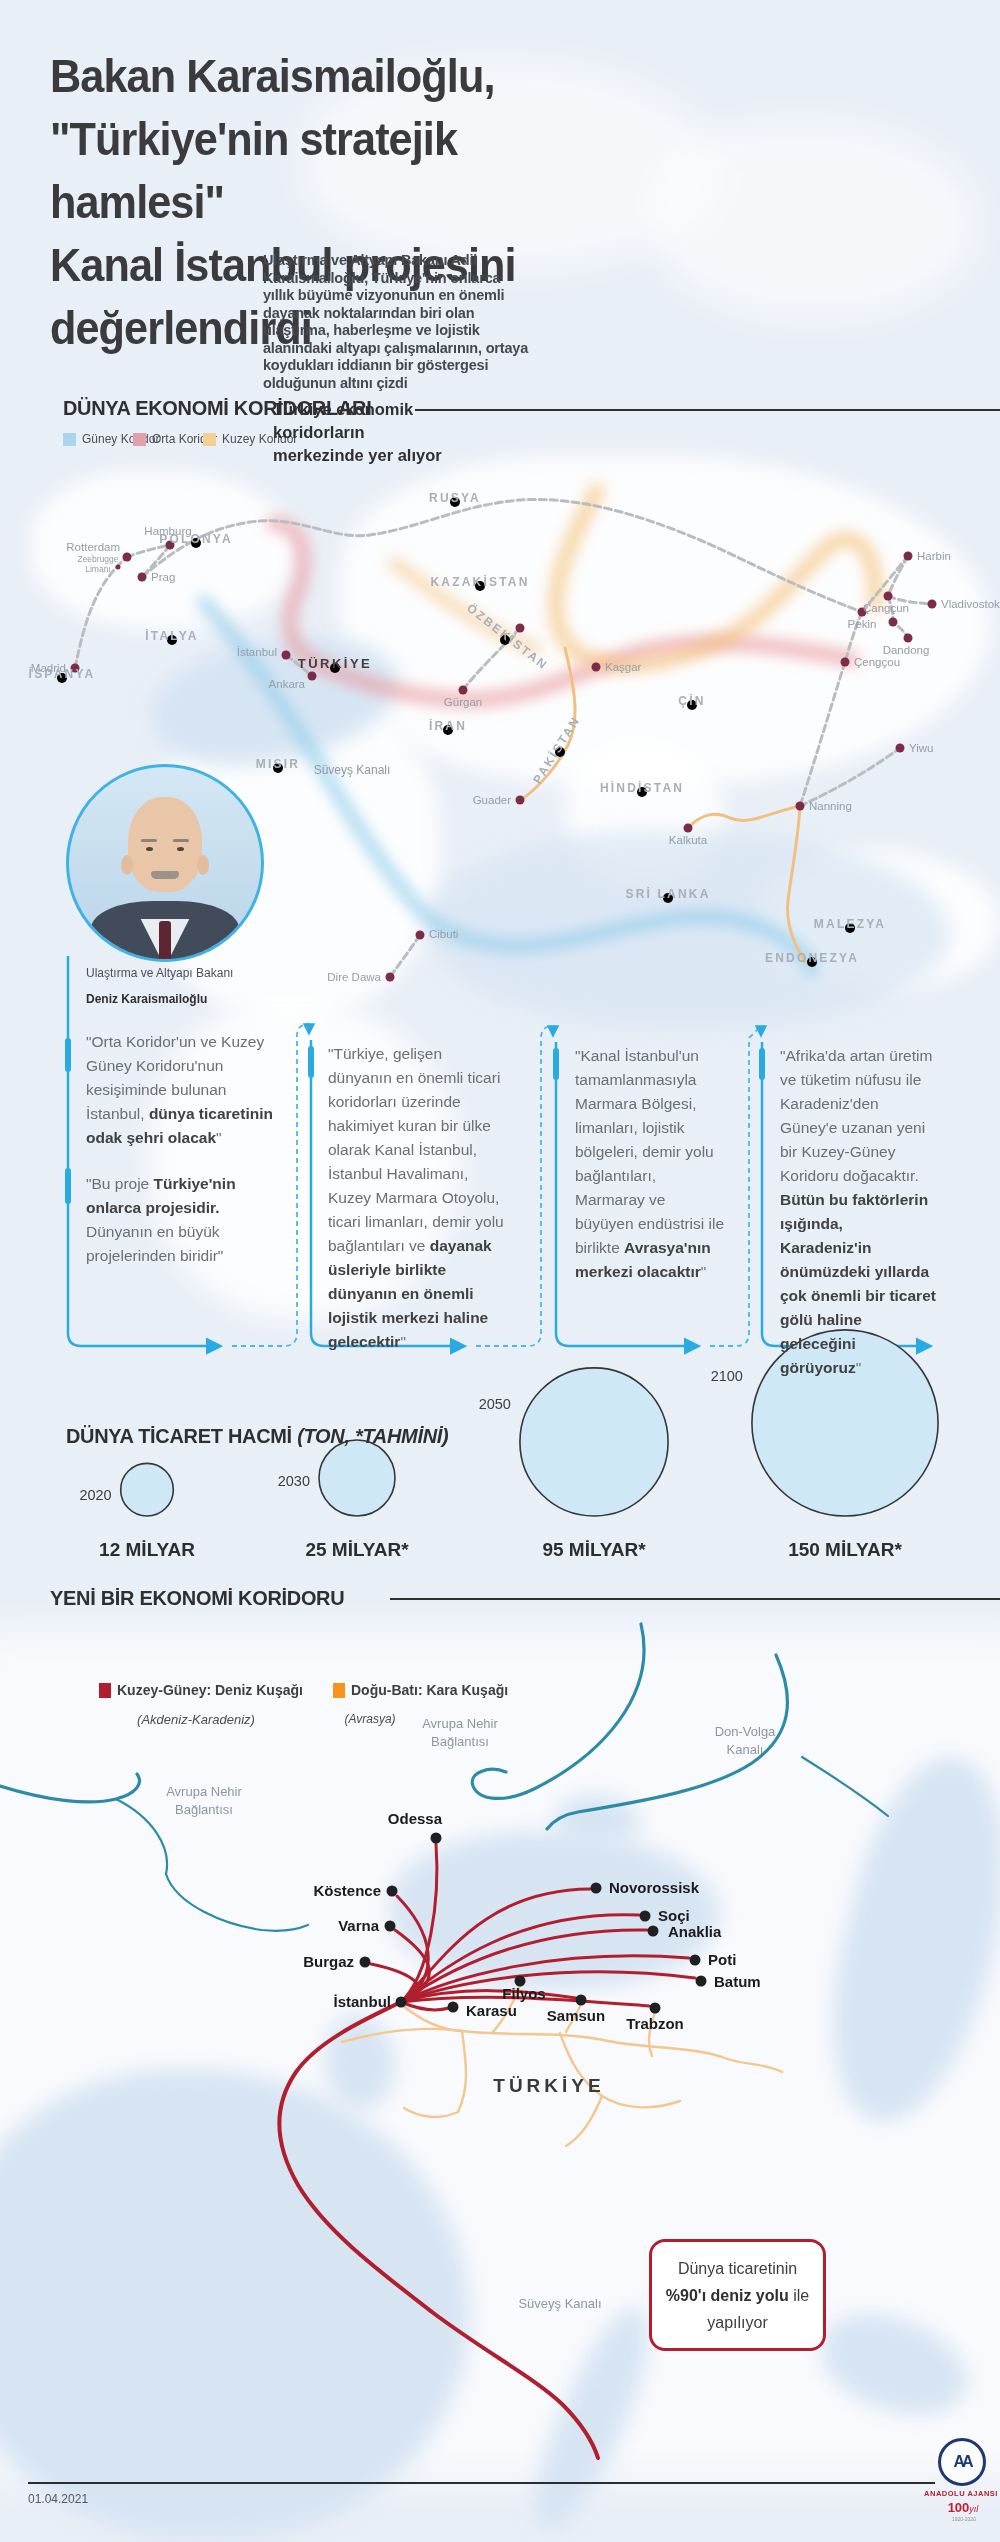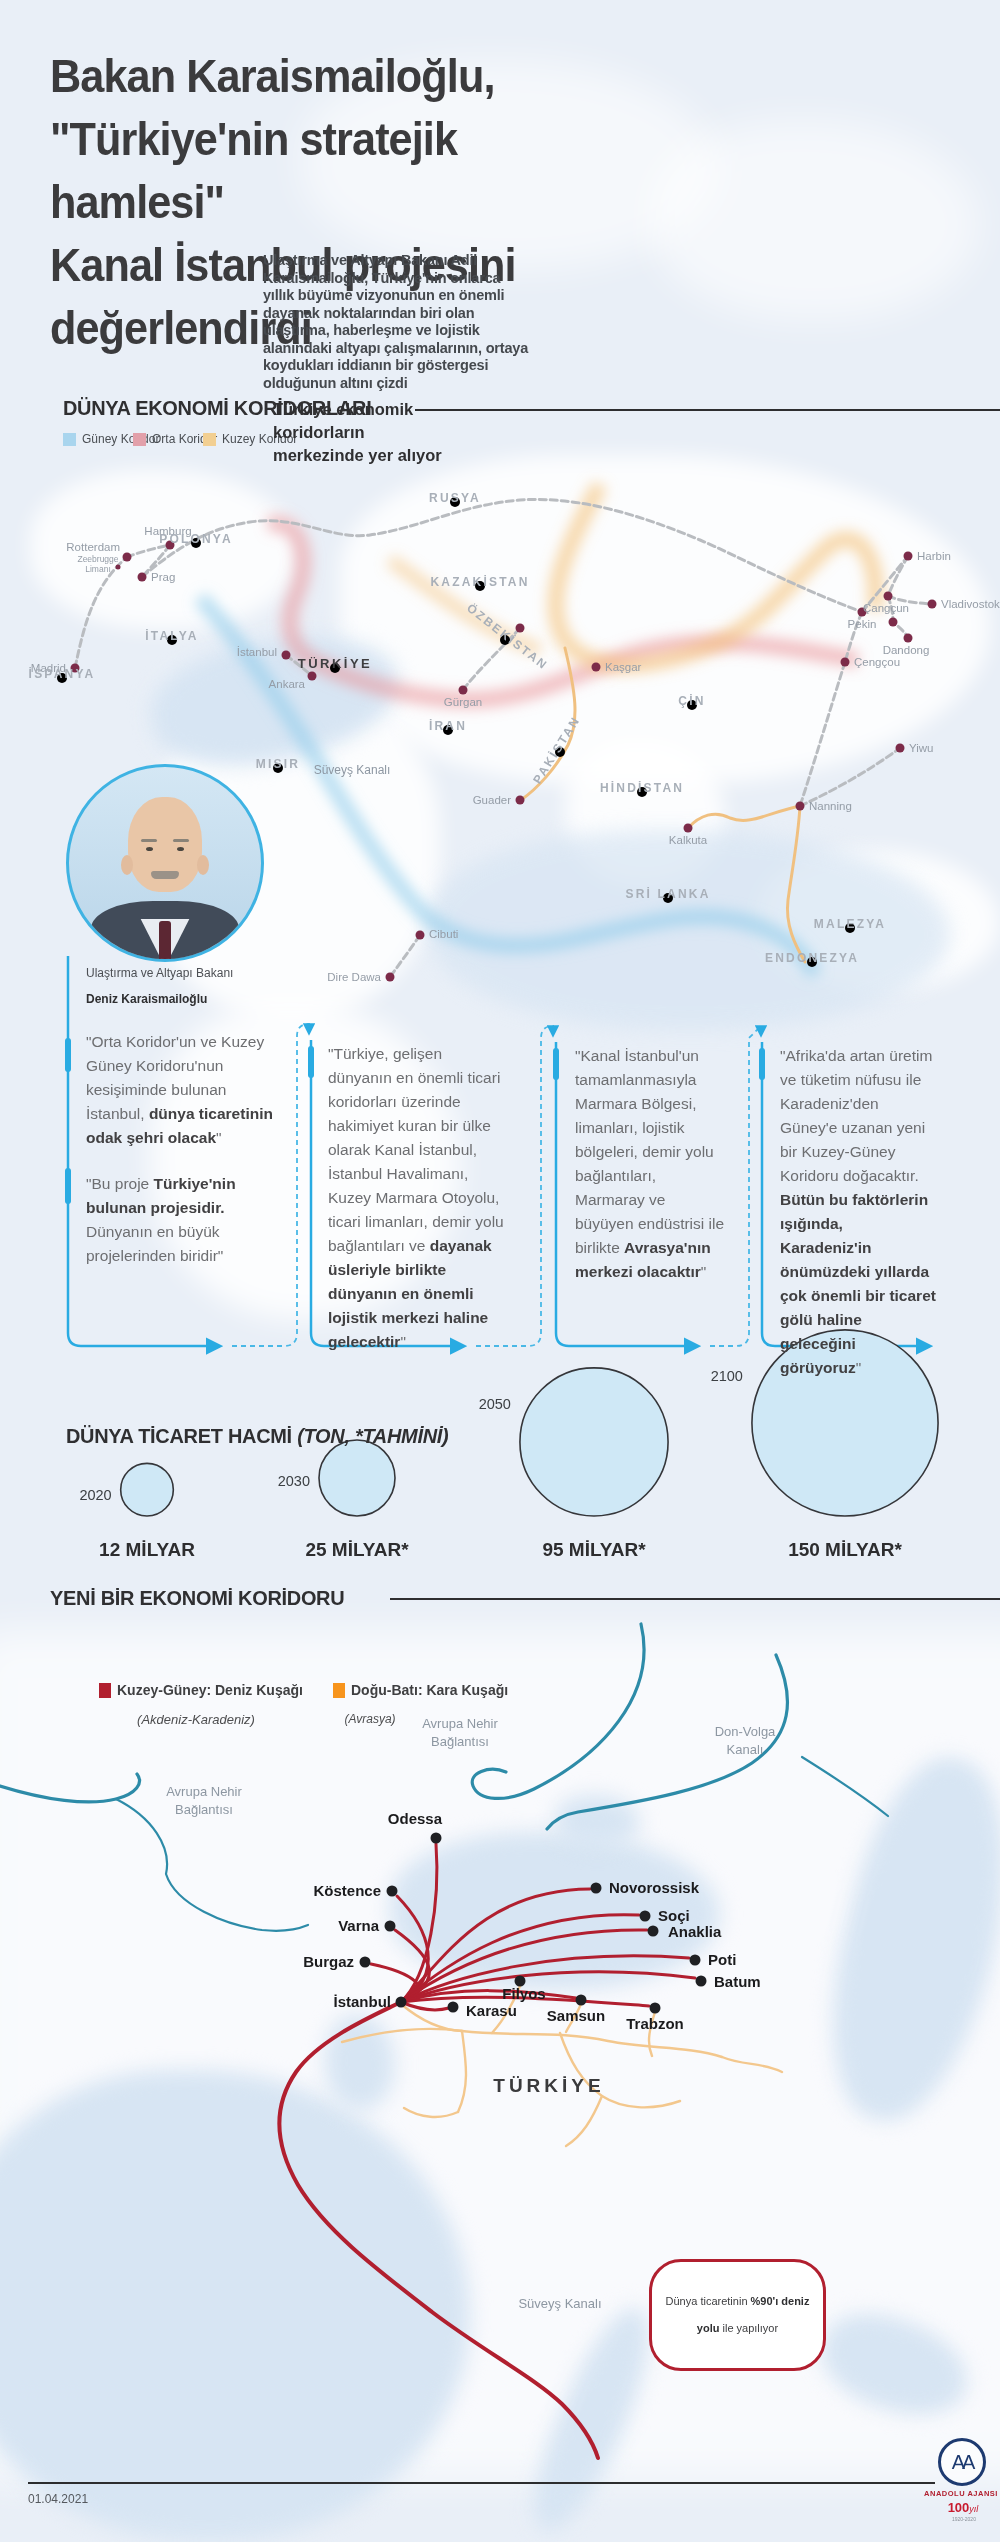--- a/index.html
+++ b/index.html
@@ -47,30 +47,30 @@
   .caption{position:absolute;left:86px;top:960px;font-size:12px;line-height:26px;color:#4c4f54;}
   .caption b{color:#2f2f31;}
 
   
   .qcol{position:absolute;font-size:15.5px;line-height:24px;color:#6d6e71;}
   .qcol p{margin:0 0 22px 0;}
   .qcol b{color:#414042;}
 
   
   .callout{position:absolute;left:649px;top:2239px;width:177px;height:112px;background:#fff;
-           border:3px solid #b11f2f;border-radius:32px;display:flex;align-items:center;justify-content:center;
-           text-align:center;font-size:11px;line-height:27px;color:#3d3d3f;padding:4px 10px;box-sizing:border-box;margin-top:20px;}
+           border:3px solid #b11f2f;border-radius:16px;display:flex;align-items:center;justify-content:center;
+           text-align:center;font-size:16px;line-height:27px;color:#3d3d3f;padding:4px 10px;box-sizing:border-box;}
   .callout b{color:#2f2f31;}
 
   
   .footer-line{position:absolute;left:28px;top:2482px;width:907px;height:2px;background:#2b2c2e;}
   .date{position:absolute;left:28px;top:2492px;font-size:12px;color:#55595e;}
   .aa-circle{position:absolute;left:938px;top:2438px;width:42px;height:42px;border:3px solid #1d3a70;
              border-radius:50%;display:flex;align-items:center;justify-content:center;
-             font-weight:400;font-size:20px;letter-spacing:-3px;color:#1d3a70;background:rgba(255,255,255,.6);}
+             font-weight:700;font-size:16px;letter-spacing:-3px;color:#1d3a70;background:rgba(255,255,255,.6);}
   .aa-name{position:absolute;left:899px;top:2489px;width:124px;text-align:center;font-weight:700;
            font-size:7.5px;letter-spacing:.5px;color:#b11f2f;}
   .aa-100{position:absolute;left:928px;top:2500px;width:70px;text-align:center;color:#c81a2e;font-size:13px;font-weight:700;}
   .aa-100 i{font-size:9px;font-weight:400;}
   .aa-years{position:absolute;left:952px;top:2516px;font-size:5px;color:#8a9098;}
 
   
   text{font-family:"Liberation Sans",sans-serif;}
   .country-label{font-weight:700;font-size:12px;fill:#a8afb8;letter-spacing:2.2px;}
   .country-label.dark{fill:#3e3e40;font-size:13px;letter-spacing:2.5px;}
@@ -392,21 +392,21 @@
     <div class="ph-shirt"></div>
     <div class="ph-tie"></div>
   </div>
   <div class="caption">
     <div>Ulaştırma ve Altyapı Bakanı</div>
     <b>Deniz Karaismailoğlu</b>
   </div>
 
   <div class="qcol" style="left:86px;top:1030px;width:196px;">
       <p><span>"Orta Koridor'un ve Kuzey Güney Koridoru'nun kesişiminde bulunan İstanbul, </span><b>dünya ticaretinin odak şehri olacak</b><span>"</span></p>
-      <p><span>"Bu proje </span><b>Türkiye'nin bulunan projesidir.</b><span> Dünyanın en büyük projelerinden biridir"</span></p>
+      <p><span>"Bu proje </span><b>Türkiye'nin onlarca projesidir.</b><span> Dünyanın en büyük projelerinden biridir"</span></p>
     </div>
   <div class="qcol" style="left:328px;top:1042px;width:182px;">
       <p><span>"Türkiye, gelişen dünyanın en önemli ticari koridorları üzerinde hakimiyet kuran bir ülke olarak Kanal İstanbul, İstanbul Havalimanı, Kuzey Marmara Otoyolu, ticari limanları, demir yolu bağlantıları ve </span><b>dayanak üsleriyle birlikte dünyanın en önemli lojistik merkezi haline gelecektir</b><span>"</span></p>
     </div>
   <div class="qcol" style="left:575px;top:1044px;width:152px;">
       <p><span>"Kanal İstanbul'un tamamlanmasıyla Marmara Bölgesi, limanları, lojistik bölgeleri, demir yolu bağlantıları, Marmaray ve büyüyen endüstrisi ile birlikte </span><b>Avrasya'nın merkezi olacaktır</b><span>"</span></p>
     </div>
   <div class="qcol" style="left:780px;top:1044px;width:158px;">
       <p><span>"Afrika'da artan üretim ve tüketim nüfusu ile Karadeniz'den Güney'e uzanan yeni bir Kuzey-Güney Koridoru doğacaktır. </span><b>Bütün bu faktörlerin ışığında, Karadeniz'in önümüzdeki yıllarda çok önemli bir ticaret gölü haline geleceğini görüyoruz</b><span>"</span></p>
     </div>

